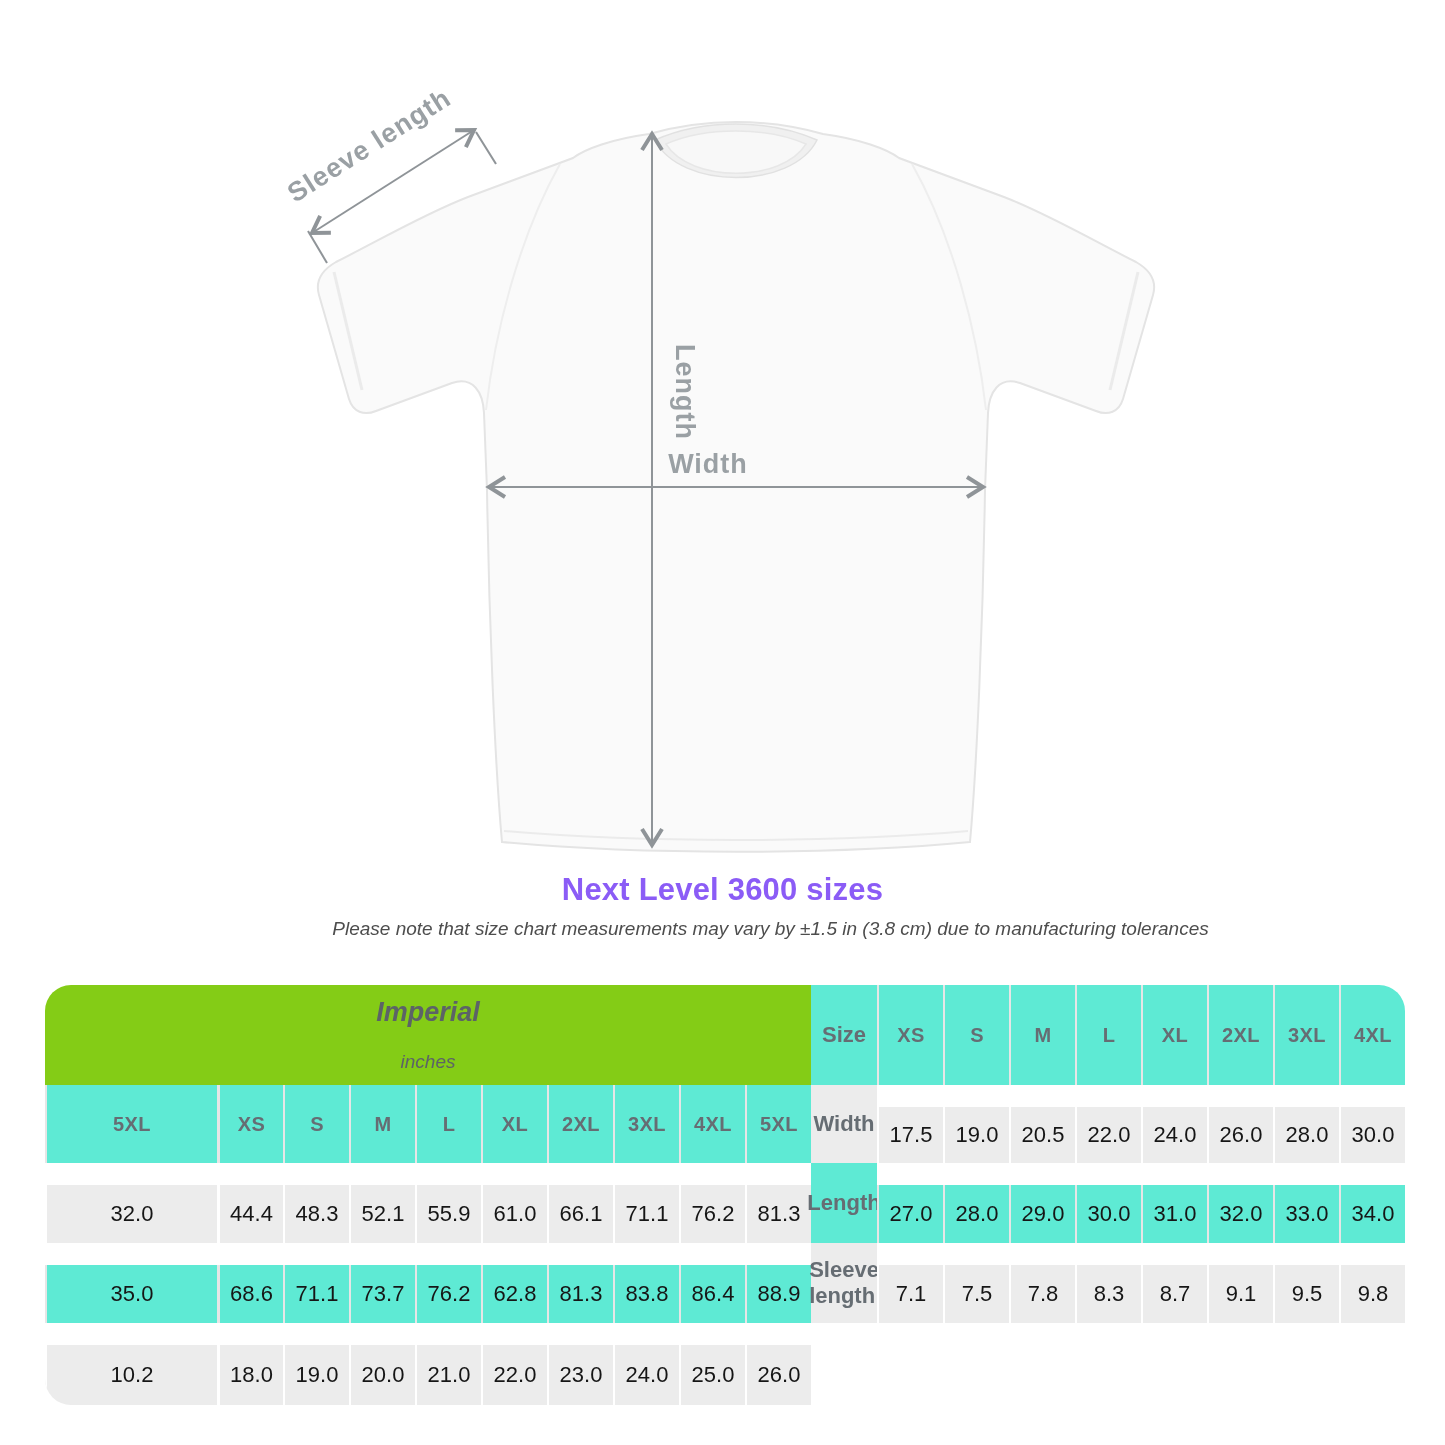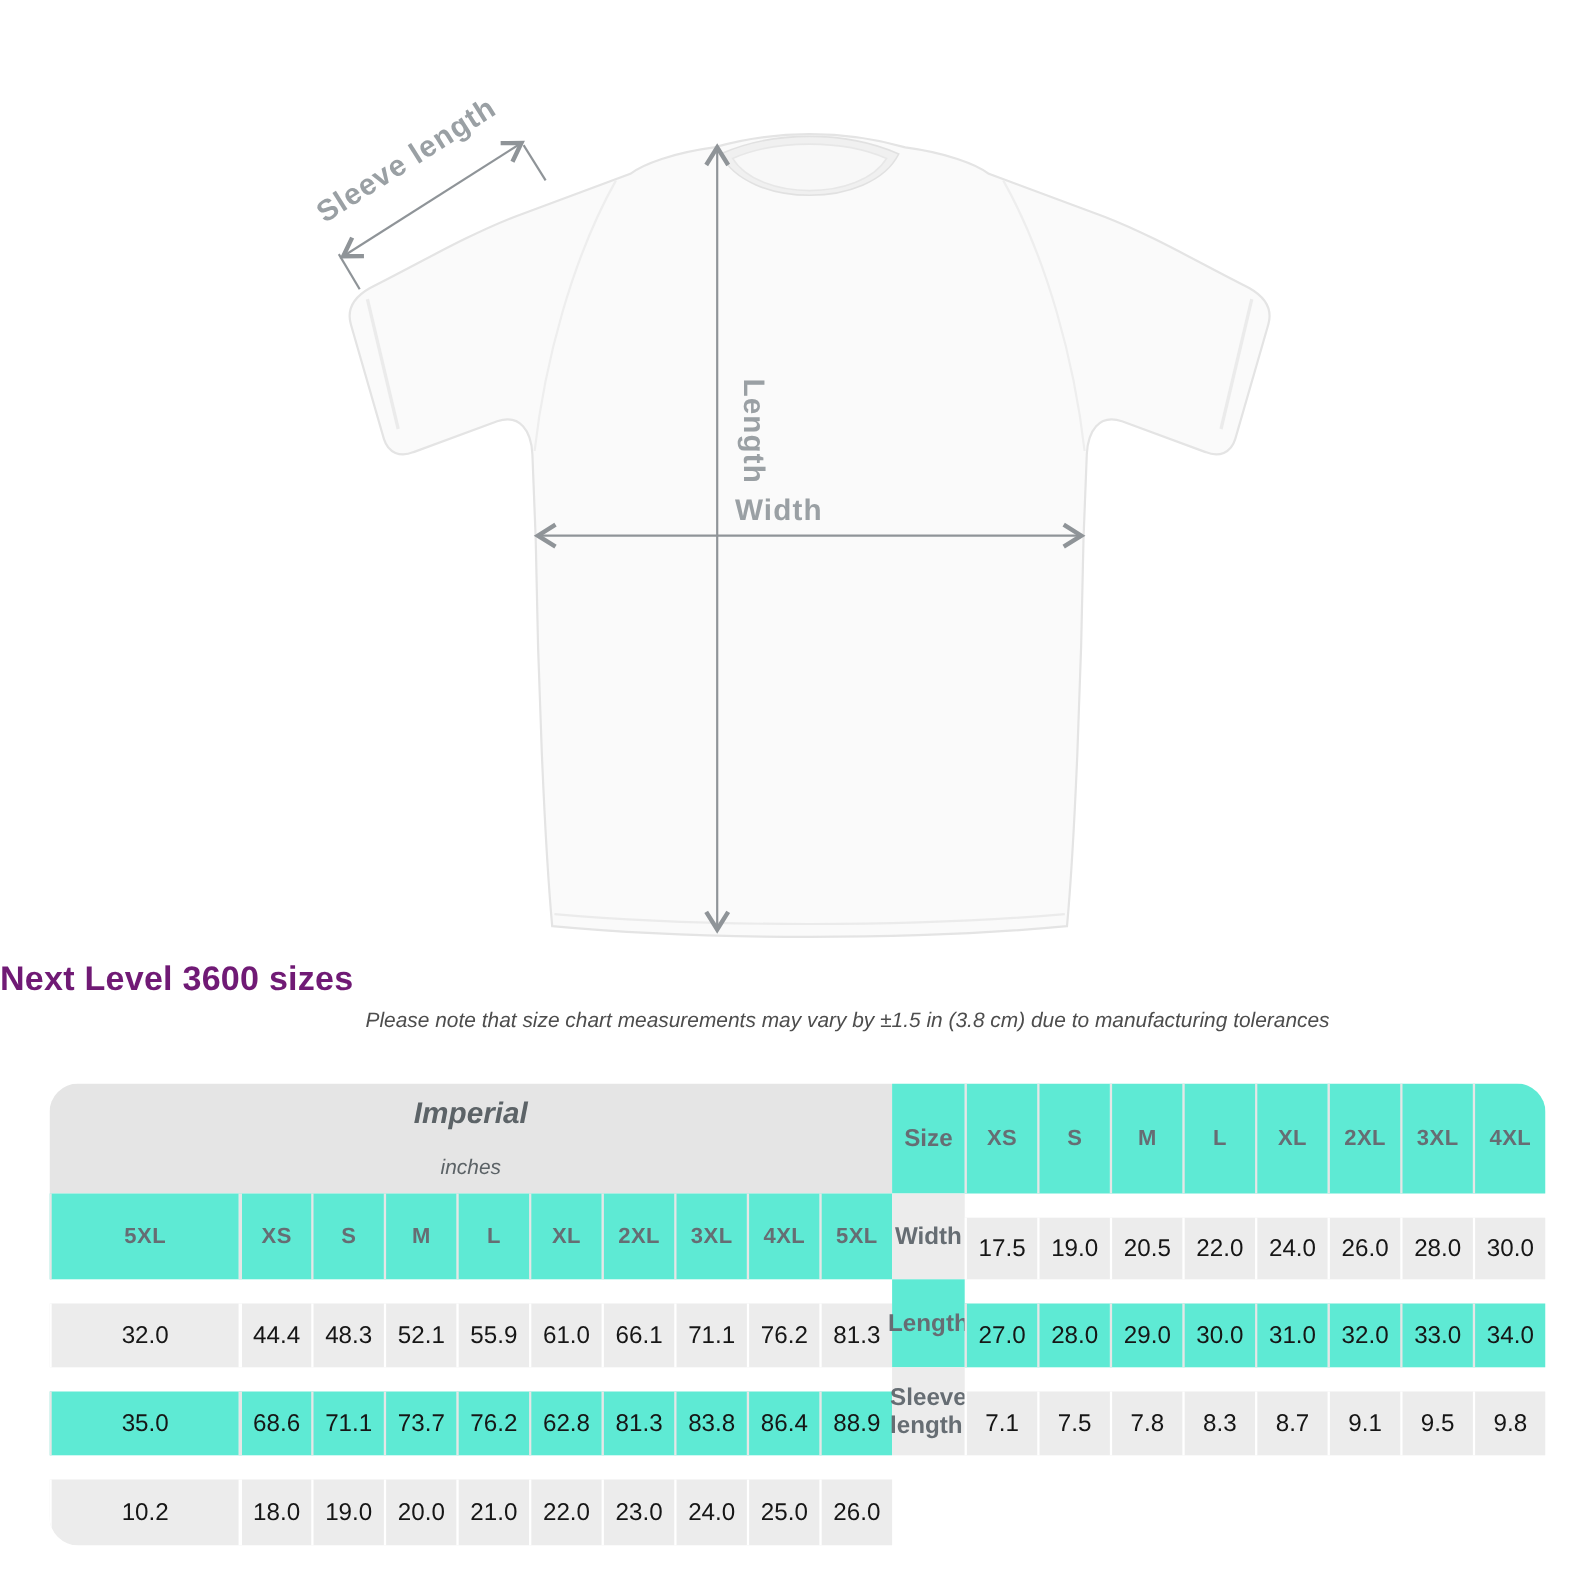--- a/index.html
+++ b/index.html
@@ -4,38 +4,38 @@
 <style>
   html,body{margin:0;padding:0;background:#ffffff;}
   .canvas{
     position:relative;width:1445px;height:1445px;background:#ffffff;overflow:hidden;
     font-family:"Liberation Sans","DejaVu Sans",sans-serif;
   }
   
   .diagram{position:absolute;left:0;top:0;width:1445px;height:865px;}
   
   .title{
-    position:absolute;left:0;top:872px;width:1445px;text-align:left;
-    font-size:31px;font-weight:700;color:#701a75;letter-spacing:0.2px;
+    position:absolute;left:0;top:872px;width:1445px;text-align:center;
+    font-size:31px;font-weight:700;color:#8b5cf6;letter-spacing:0.2px;
   }
   .subtitle{
     position:absolute;left:0;top:918px;width:1445px;text-align:center;
     font-size:19px;font-style:italic;color:#4d4d4d;padding-left:48px;
   }
   
   .size-table{
     position:absolute;left:45px;top:985px;width:1360px;height:420px;
     border-radius:26px;overflow:hidden;
     display:grid;
     grid-template-columns:172px repeat(18,66px);
     grid-template-rows:100px 78px 80px 80px 82px;
   }
   .cell{display:flex;align-items:center;justify-content:center;min-width:0;}
   .band{
-    background:#e5e5e5;flex-direction:column;gap:3px;
+    background:#84cc16;flex-direction:column;gap:3px;
   }
   .band-imperial{grid-column:1 / span 10;}
   .band-metric{grid-column:11 / span 9;}
   .gname{font-size:27px;font-weight:700;font-style:italic;color:#5c6367;}
   .gunit{font-size:19px;font-style:italic;color:#5c6367;margin-top:20px;}
   .rw{background:#5eead4;--sep:#e6e6e6;}
   .rg{background:#ececec;--sep:#ffffff;}
   .sep{border-left:2px solid var(--sep);}
   .sec{border-left-width:3px;}
   .lbl{font-weight:700;color:#666d73;font-size:22px;}

